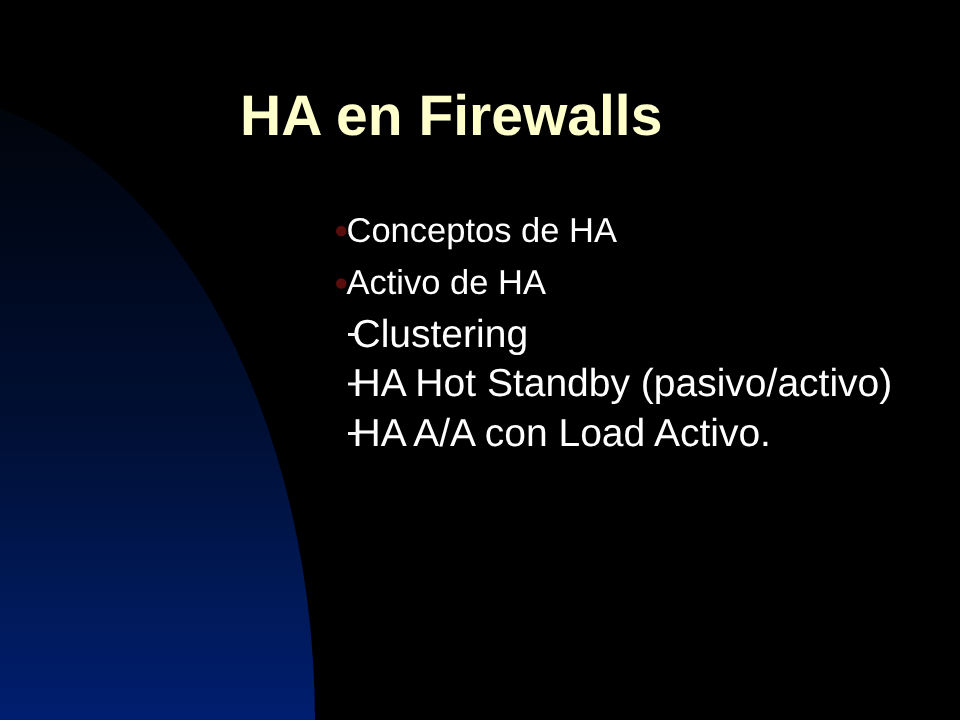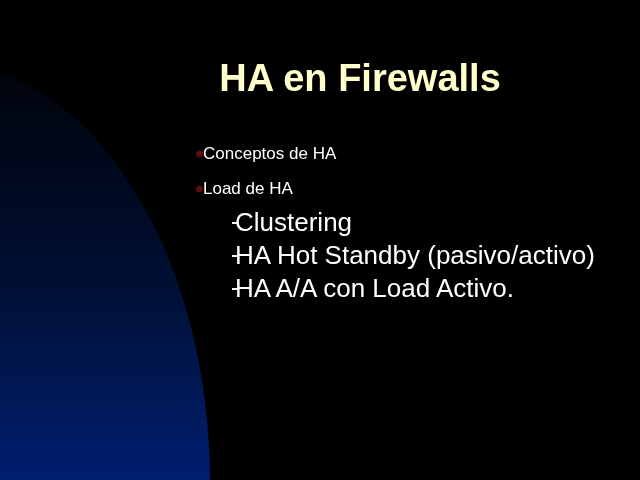--- a/index.html
+++ b/index.html
@@ -38,21 +38,20 @@
         #0536bd 100%);
     pointer-events: none;
   }
 
   
   #title {
     position: absolute;
     left: 160px;
     top: 55px;
     width: 400px;
-    text-align: center;
     font-size: 38px;
     font-weight: bold;
     line-height: 46px;
     color: #ffffcc;
     white-space: nowrap;
     letter-spacing: 0px;
   }
 
   
   #body {
@@ -64,23 +63,24 @@
 
   .bullet-row {
     position: relative;
     display: block;
     color: #ffffff;
     white-space: nowrap;
   }
 
   
   .level-1 {
-    font-size: 17px;
+    font-size: 23px;
     line-height: 35px;
     padding-left: 7px;
+    margin-left: 28px;
   }
   .level-1 .marker {
     position: absolute;
     left: 0px;
     top: 50%;
     transform: translateY(-50%);
     width: 7px;
     height: 7px;
     border-radius: 50%;
     background: #5a0d0d;
@@ -121,21 +121,21 @@
 
   <div id="body">
 
     <div class="bullet-row level-1">
       <span class="marker"></span>
       <span class="bullet-text">Conceptos de HA</span>
     </div>
 
     <div class="bullet-row level-1">
       <span class="marker"></span>
-      <span class="bullet-text">Load de HA</span>
+      <span class="bullet-text">Activo de HA</span>
     </div>
 
     <div class="bullet-row level-2">
       <span class="marker"></span>
       <span class="bullet-text">Clustering</span>
     </div>
 
     <div class="bullet-row level-2">
       <span class="marker"></span>
       <span class="bullet-text">HA Hot Standby (pasivo/activo)</span>

